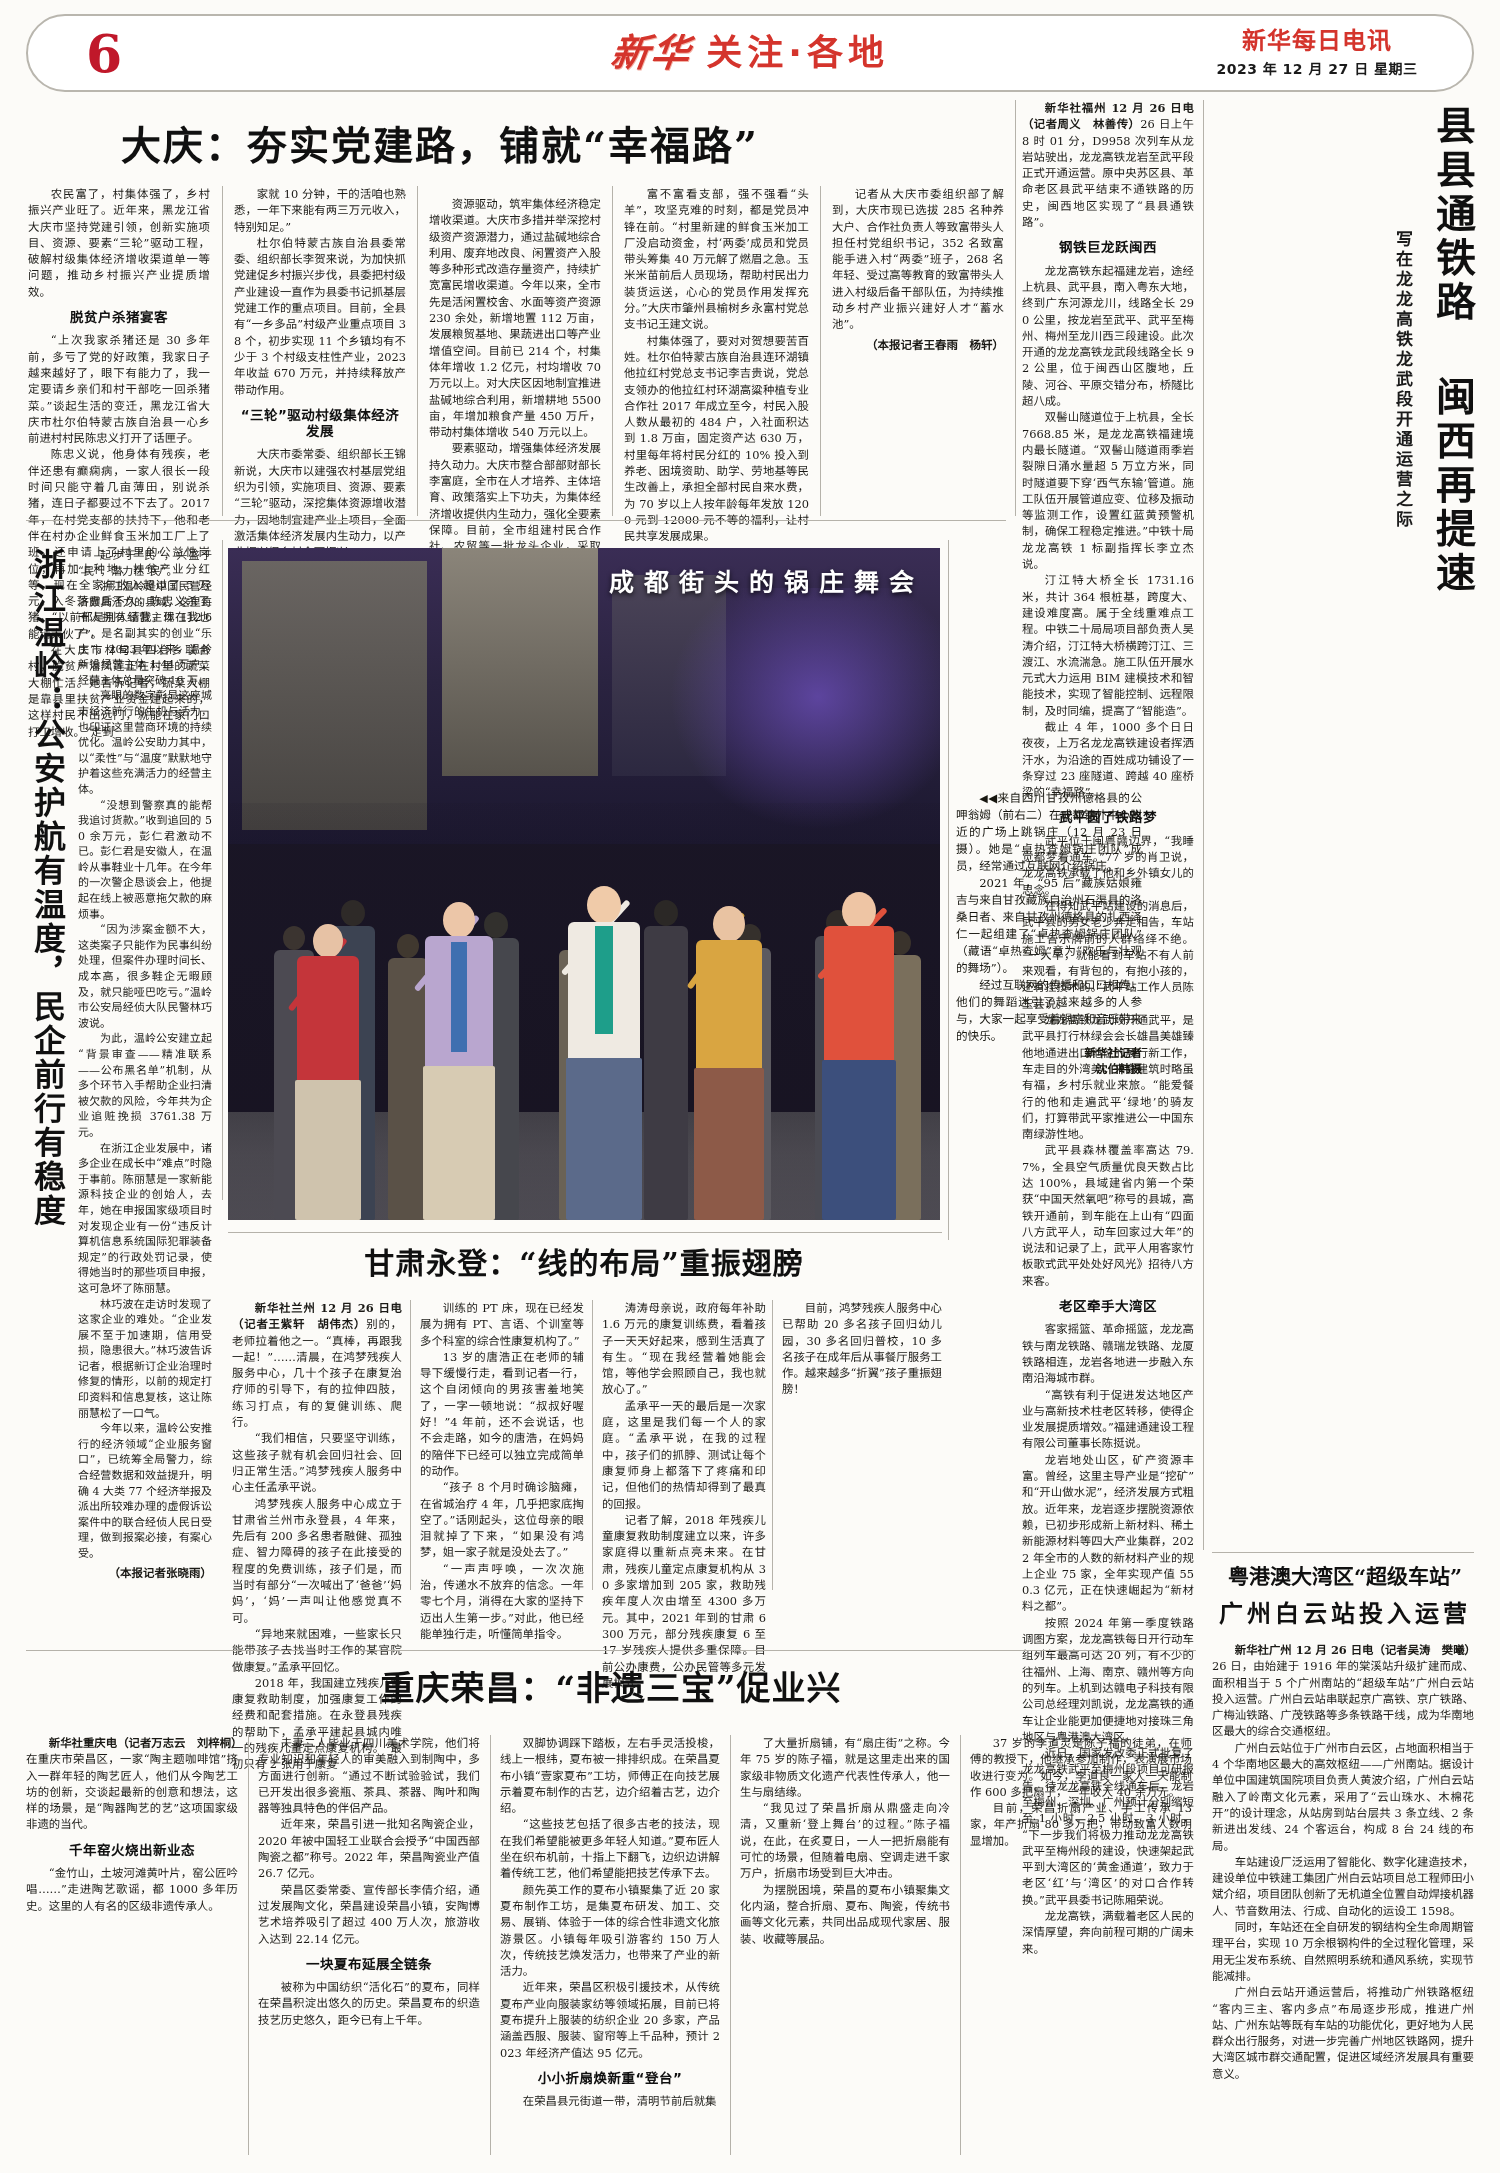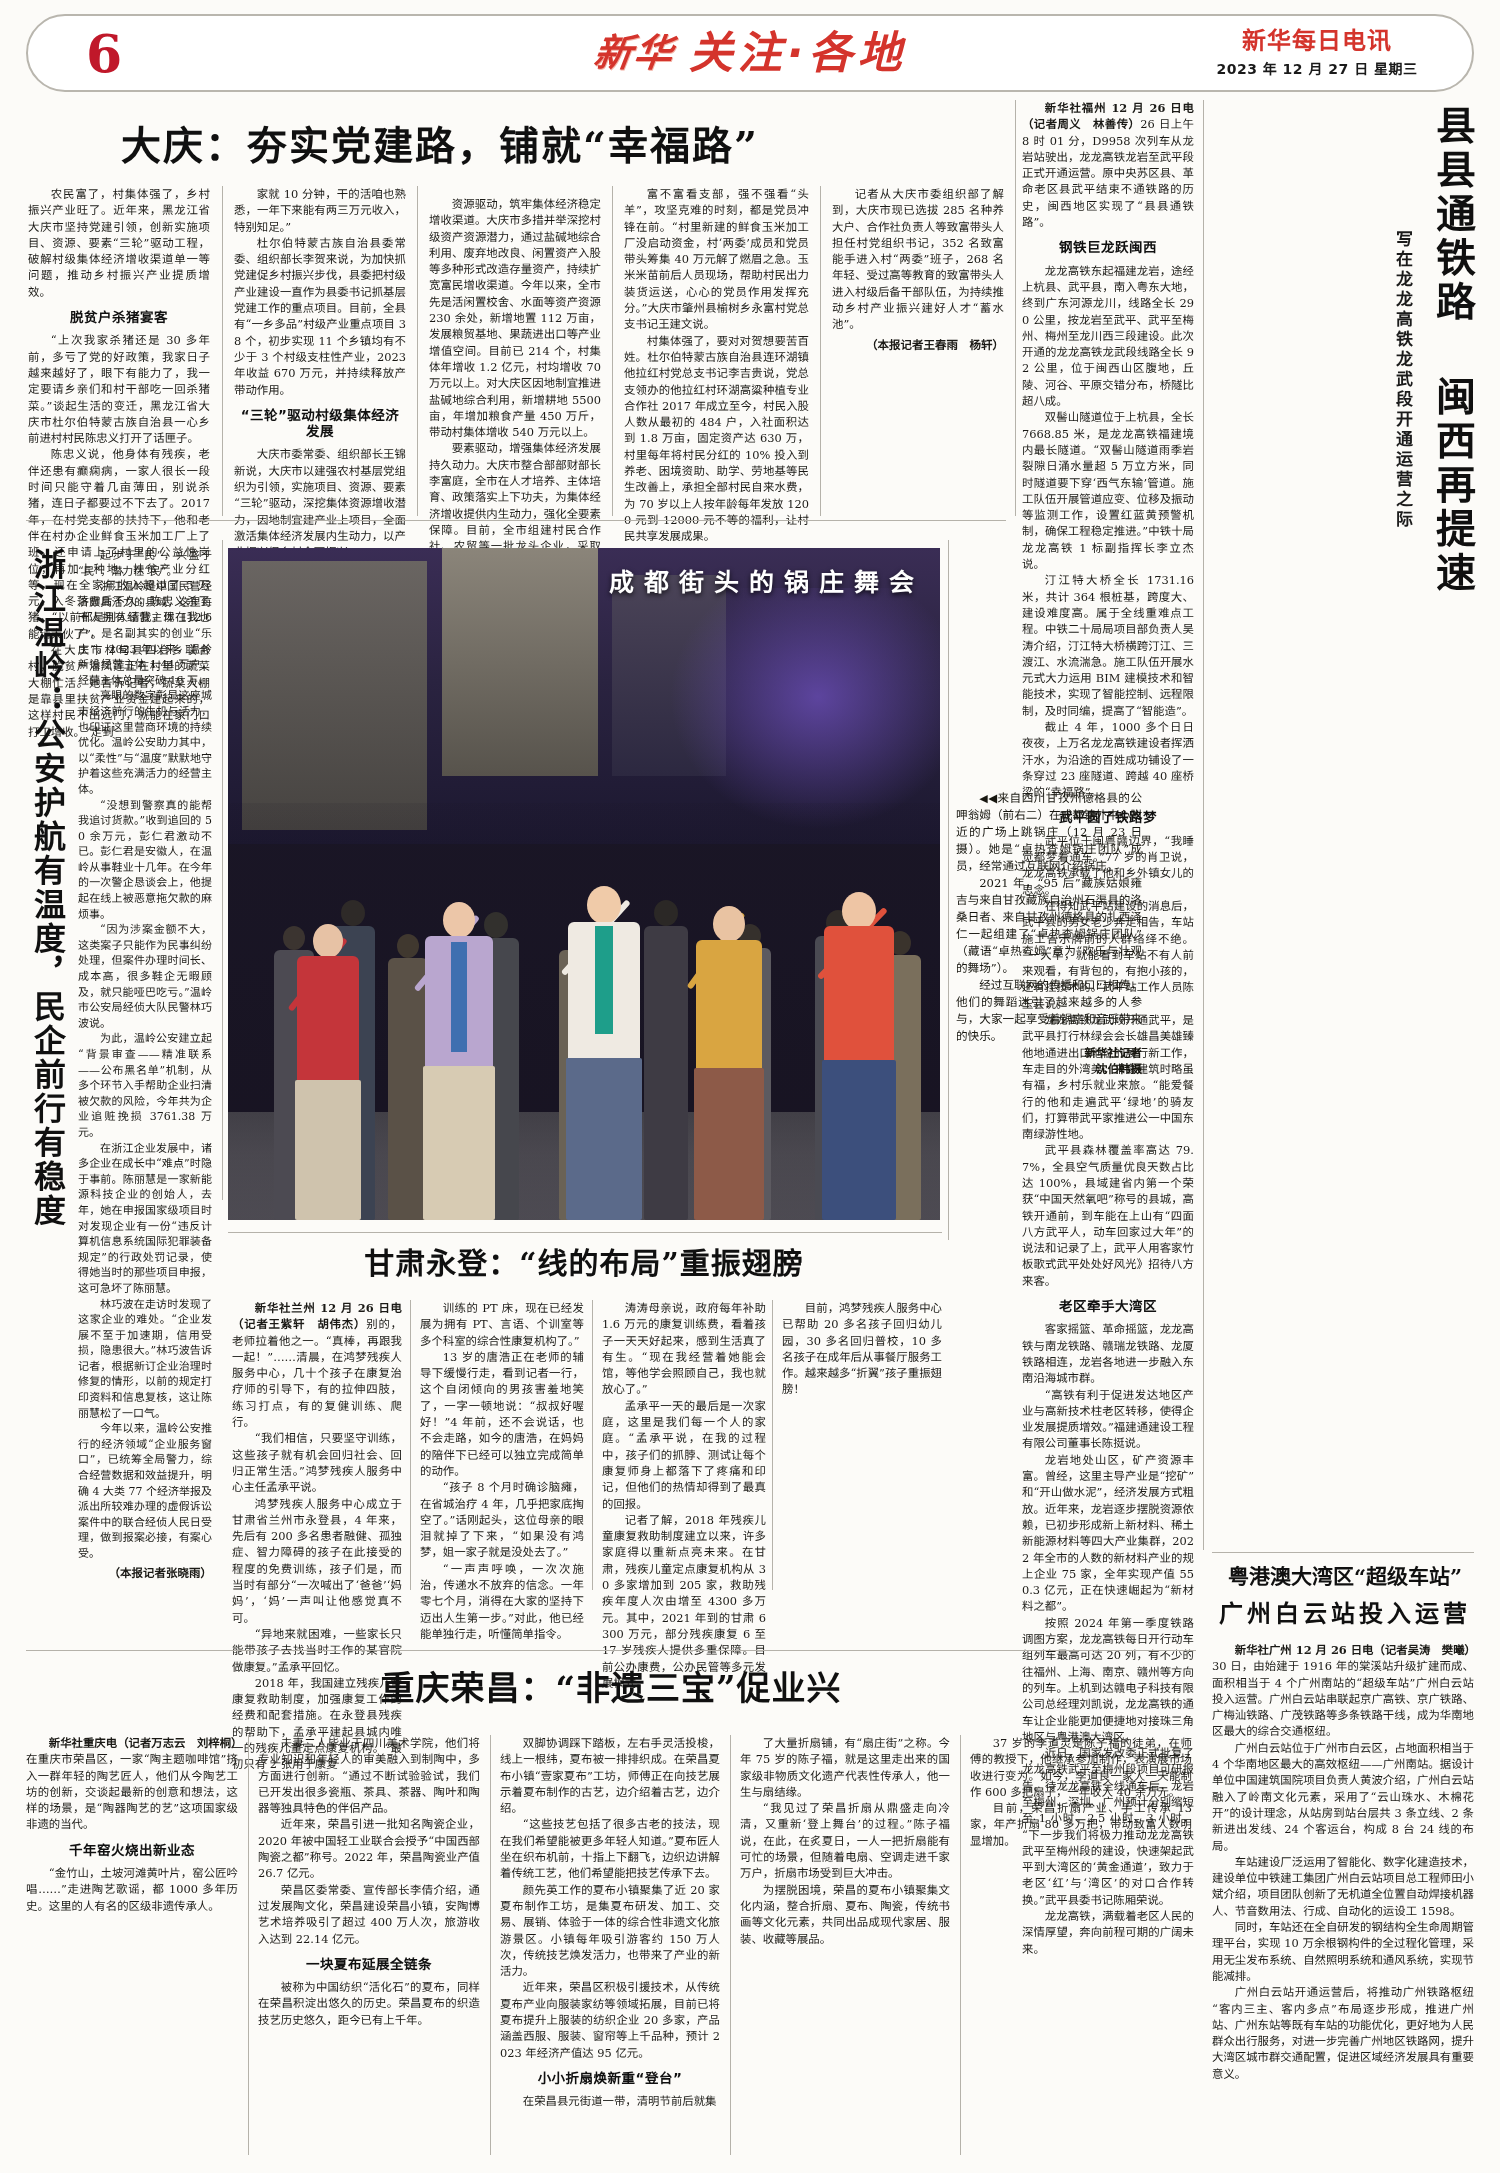--- a/index.html
+++ b/index.html
@@ -38,27 +38,26 @@
     font-size:38px;line-height:46px;font-weight:bold;
     color:#d4342c;
     font-style:italic;
     letter-spacing:2px;
     transform:skewX(-8deg);
     text-shadow:1px 1px 0 #f3b2a6;
     font-family:"DejaVu Sans","Liberation Sans",sans-serif;
   }
   .mast-section{
     display:inline-block;
-    font-size:44px;line-height:46px;font-weight:bold;
+    font-size:36px;line-height:46px;font-weight:bold;
     color:#d4342c;
     letter-spacing:5px;
     margin-left:10px;
     vertical-align:top;
     font-family:"DejaVu Sans","Liberation Sans",sans-serif;
-    font-style:italic;
   }
   .mast-right{
     position:absolute;right:40px;top:10px;text-align:center;width:230px;
   }
   .mast-paper{
     font-size:24px;line-height:30px;font-weight:bold;color:#d4342c;
     letter-spacing:1px;
     font-family:"DejaVu Sans","Liberation Sans",sans-serif;
   }
   .mast-date{
@@ -423,20 +422,20 @@
   <div class="body-col" style="position:absolute;left:970px;top:1735px;width:222px;">
     <p>37 岁的李道灵是陈子福的徒弟，在师傅的教授下，他继承参加制作，表演展市场收进行变为。如今，李道良一家人一天能制作 600 多把扇子，一年收入 40 余万元。</p>
     <p>目前，荣昌折扇产业、手工传承 13 家，年产折扇 80 多万把，带动致富人数明显增加。</p>
   </div>
 
   <div class="hrule-thin" style="left:1212px;top:1552px;width:262px;"></div>
   <div class="hl1" style="position:absolute;left:1212px;top:1560px;width:266px;font-size:21px;line-height:34px;letter-spacing:0px;">粤港澳大湾区“超级车站”</div>
   <div class="hl1" style="position:absolute;left:1212px;top:1596px;width:266px;font-size:24px;line-height:36px;letter-spacing:4px;">广州白云站投入运营</div>
 
   <div class="body-col" style="position:absolute;left:1212px;top:1642px;width:262px;">
-    <p><span class="dateline">新华社广州 12 月 26 日电（记者吴涛　樊曦）</span><span>30 日，由始建于 1916 年的棠溪站升级扩建而成、面积相当于 4 个广州南站的“超级车站”广州白云站投入运营。广州白云站串联起京广高铁、京广铁路、广梅汕铁路、广茂铁路等多条铁路干线，成为华南地区最大的综合交通枢纽。</span></p>
+    <p><span class="dateline">新华社广州 12 月 26 日电（记者吴涛　樊曦）</span><span>26 日，由始建于 1916 年的棠溪站升级扩建而成、面积相当于 5 个广州南站的“超级车站”广州白云站投入运营。广州白云站串联起京广高铁、京广铁路、广梅汕铁路、广茂铁路等多条铁路干线，成为华南地区最大的综合交通枢纽。</span></p>
     <p>广州白云站位于广州市白云区，占地面积相当于 4 个华南地区最大的高效枢纽——广州南站。据设计单位中国建筑国院项目负责人黄波介绍，广州白云站融入了岭南文化元素，采用了“云山珠水、木棉花开”的设计理念，从站房到站台层共 3 条立线、2 条新进出发线、24 个客运台，构成 8 台 24 线的布局。</p>
     <p>车站建设厂泛运用了智能化、数字化建造技术，建设单位中铁建工集团广州白云站项目总工程师田小斌介绍，项目团队创新了无机道全位置自动焊接机器人、节音数用法、行成、自动化的运设工 1598。</p>
     <p>同时，车站还在全自研发的钢结构全生命周期管理平台，实现 10 万余根钢构件的全过程化管理，采用无尘发布系统、自然照明系统和通风系统，实现节能减排。</p>
     <p>广州白云站开通运营后，将推动广州铁路枢纽“客内三主、客内多点”布局逐步形成，推进广州站、广州东站等既有车站的功能优化，更好地为人民群众出行服务，对进一步完善广州地区铁路网，提升大湾区城市群交通配置，促进区域经济发展具有重要意义。</p>
   </div>
 
 </div>
 
 </body></html>

